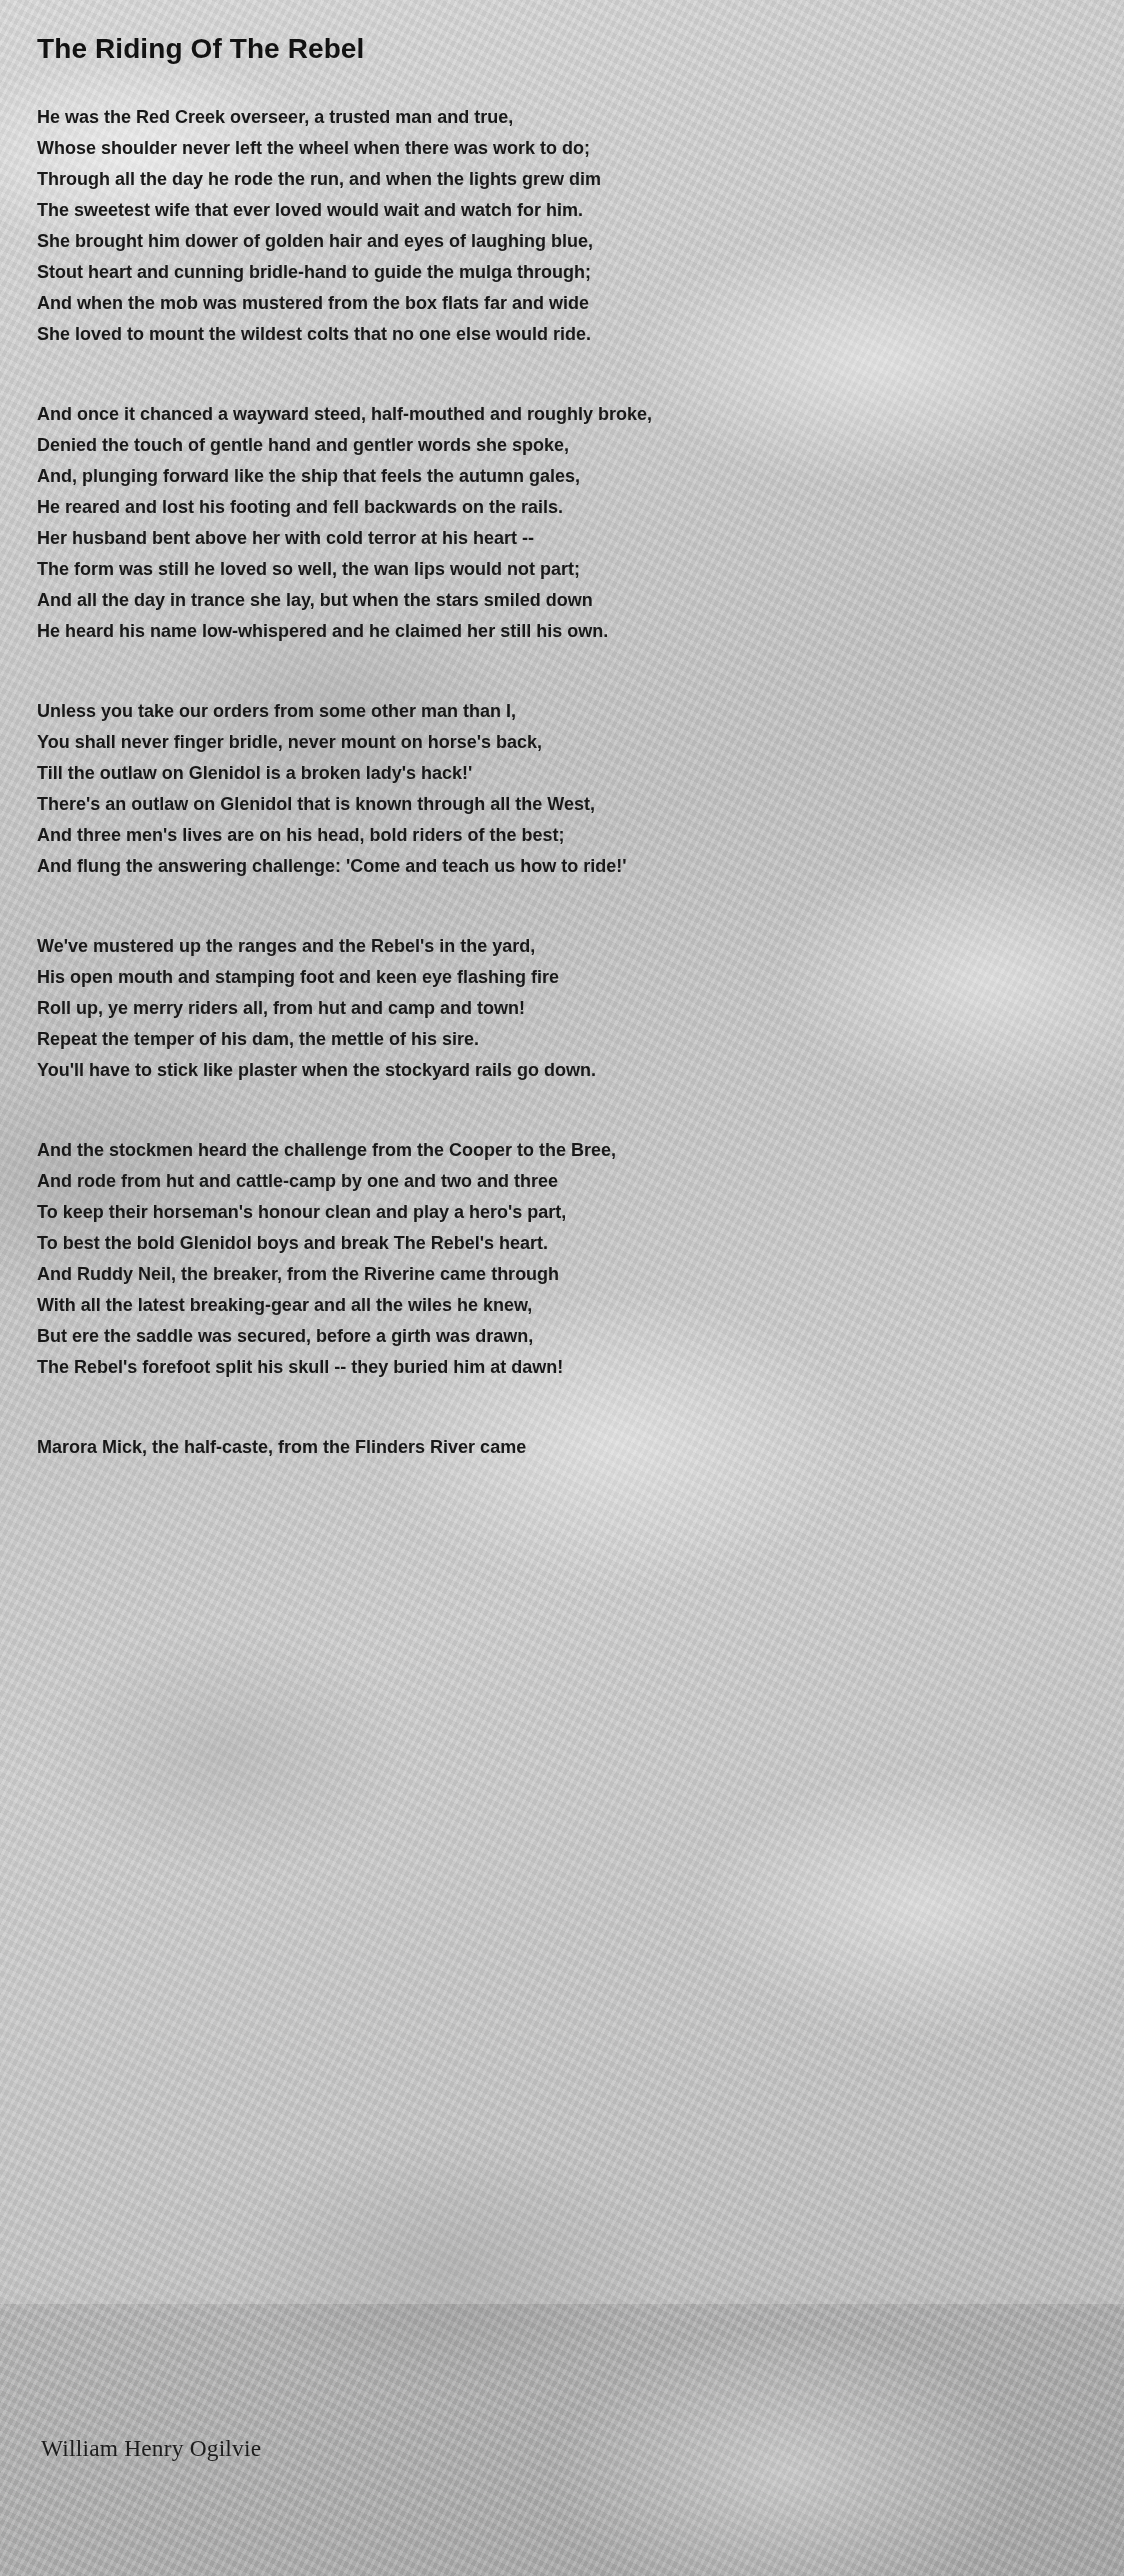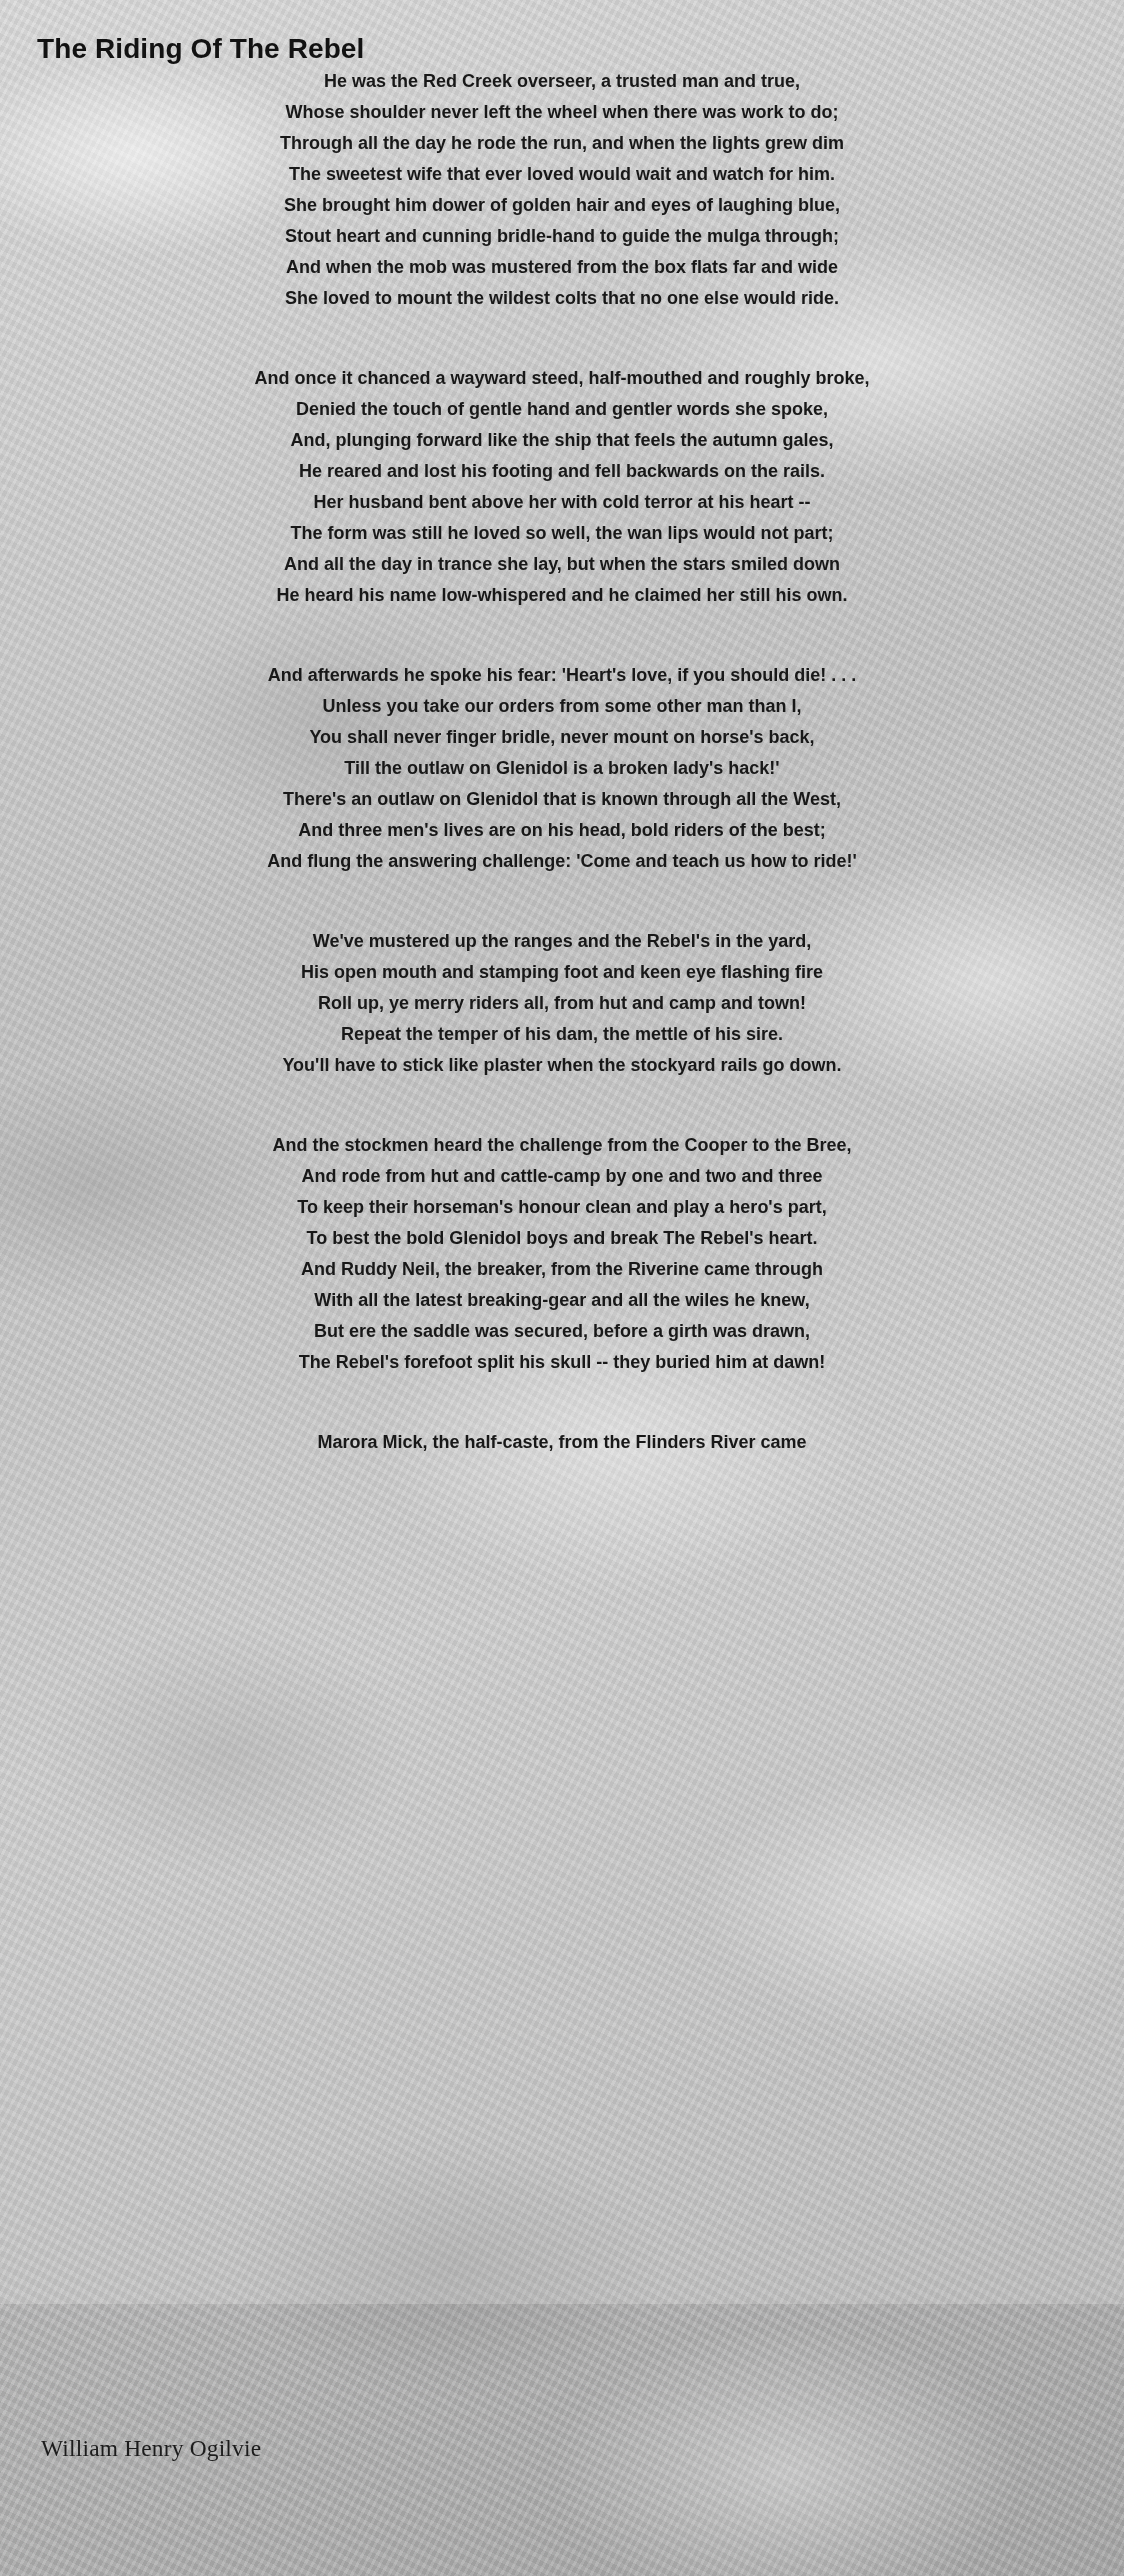--- a/index.html
+++ b/index.html
@@ -54,21 +54,21 @@
   .poem-title {
     font-size: 28px;
     font-weight: bold;
     color: #121212;
     letter-spacing: 0.1px;
     margin: 0 0 0 0;
     line-height: 1.2;
   }
 
   .stanzas {
-    text-align: center;
+    margin-top: 36px;
   }
 
   .stanza {
     margin: 0 0 49px 0;
   }
 
   .line {
     font-size: 18px;
     font-weight: bold;
     color: #181818;
@@ -113,21 +113,20 @@
         <div class="line">Denied the touch of gentle hand and gentler words she spoke,</div>
         <div class="line">And, plunging forward like the ship that feels the autumn gales,</div>
         <div class="line">He reared and lost his footing and fell backwards on the rails.</div>
         <div class="line">Her husband bent above her with cold terror at his heart --</div>
         <div class="line">The form was still he loved so well, the wan lips would not part;</div>
         <div class="line">And all the day in trance she lay, but when the stars smiled down</div>
         <div class="line">He heard his name low-whispered and he claimed her still his own.</div>
       </div>
 
       <div class="stanza">
-        <div class="line">And afterwards he spoke his fear: 'Heart's love, if you should die! . . .</div>
         <div class="line">Unless you take our orders from some other man than I,</div>
         <div class="line">You shall never finger bridle, never mount on horse's back,</div>
         <div class="line">Till the outlaw on Glenidol is a broken lady's hack!'</div>
         <div class="line">There's an outlaw on Glenidol that is known through all the West,</div>
         <div class="line">And three men's lives are on his head, bold riders of the best;</div>
         <div class="line">And flung the answering challenge: 'Come and teach us how to ride!'</div>
       </div>
 
       <div class="stanza">
         <div class="line">We've mustered up the ranges and the Rebel's in the yard,</div>

